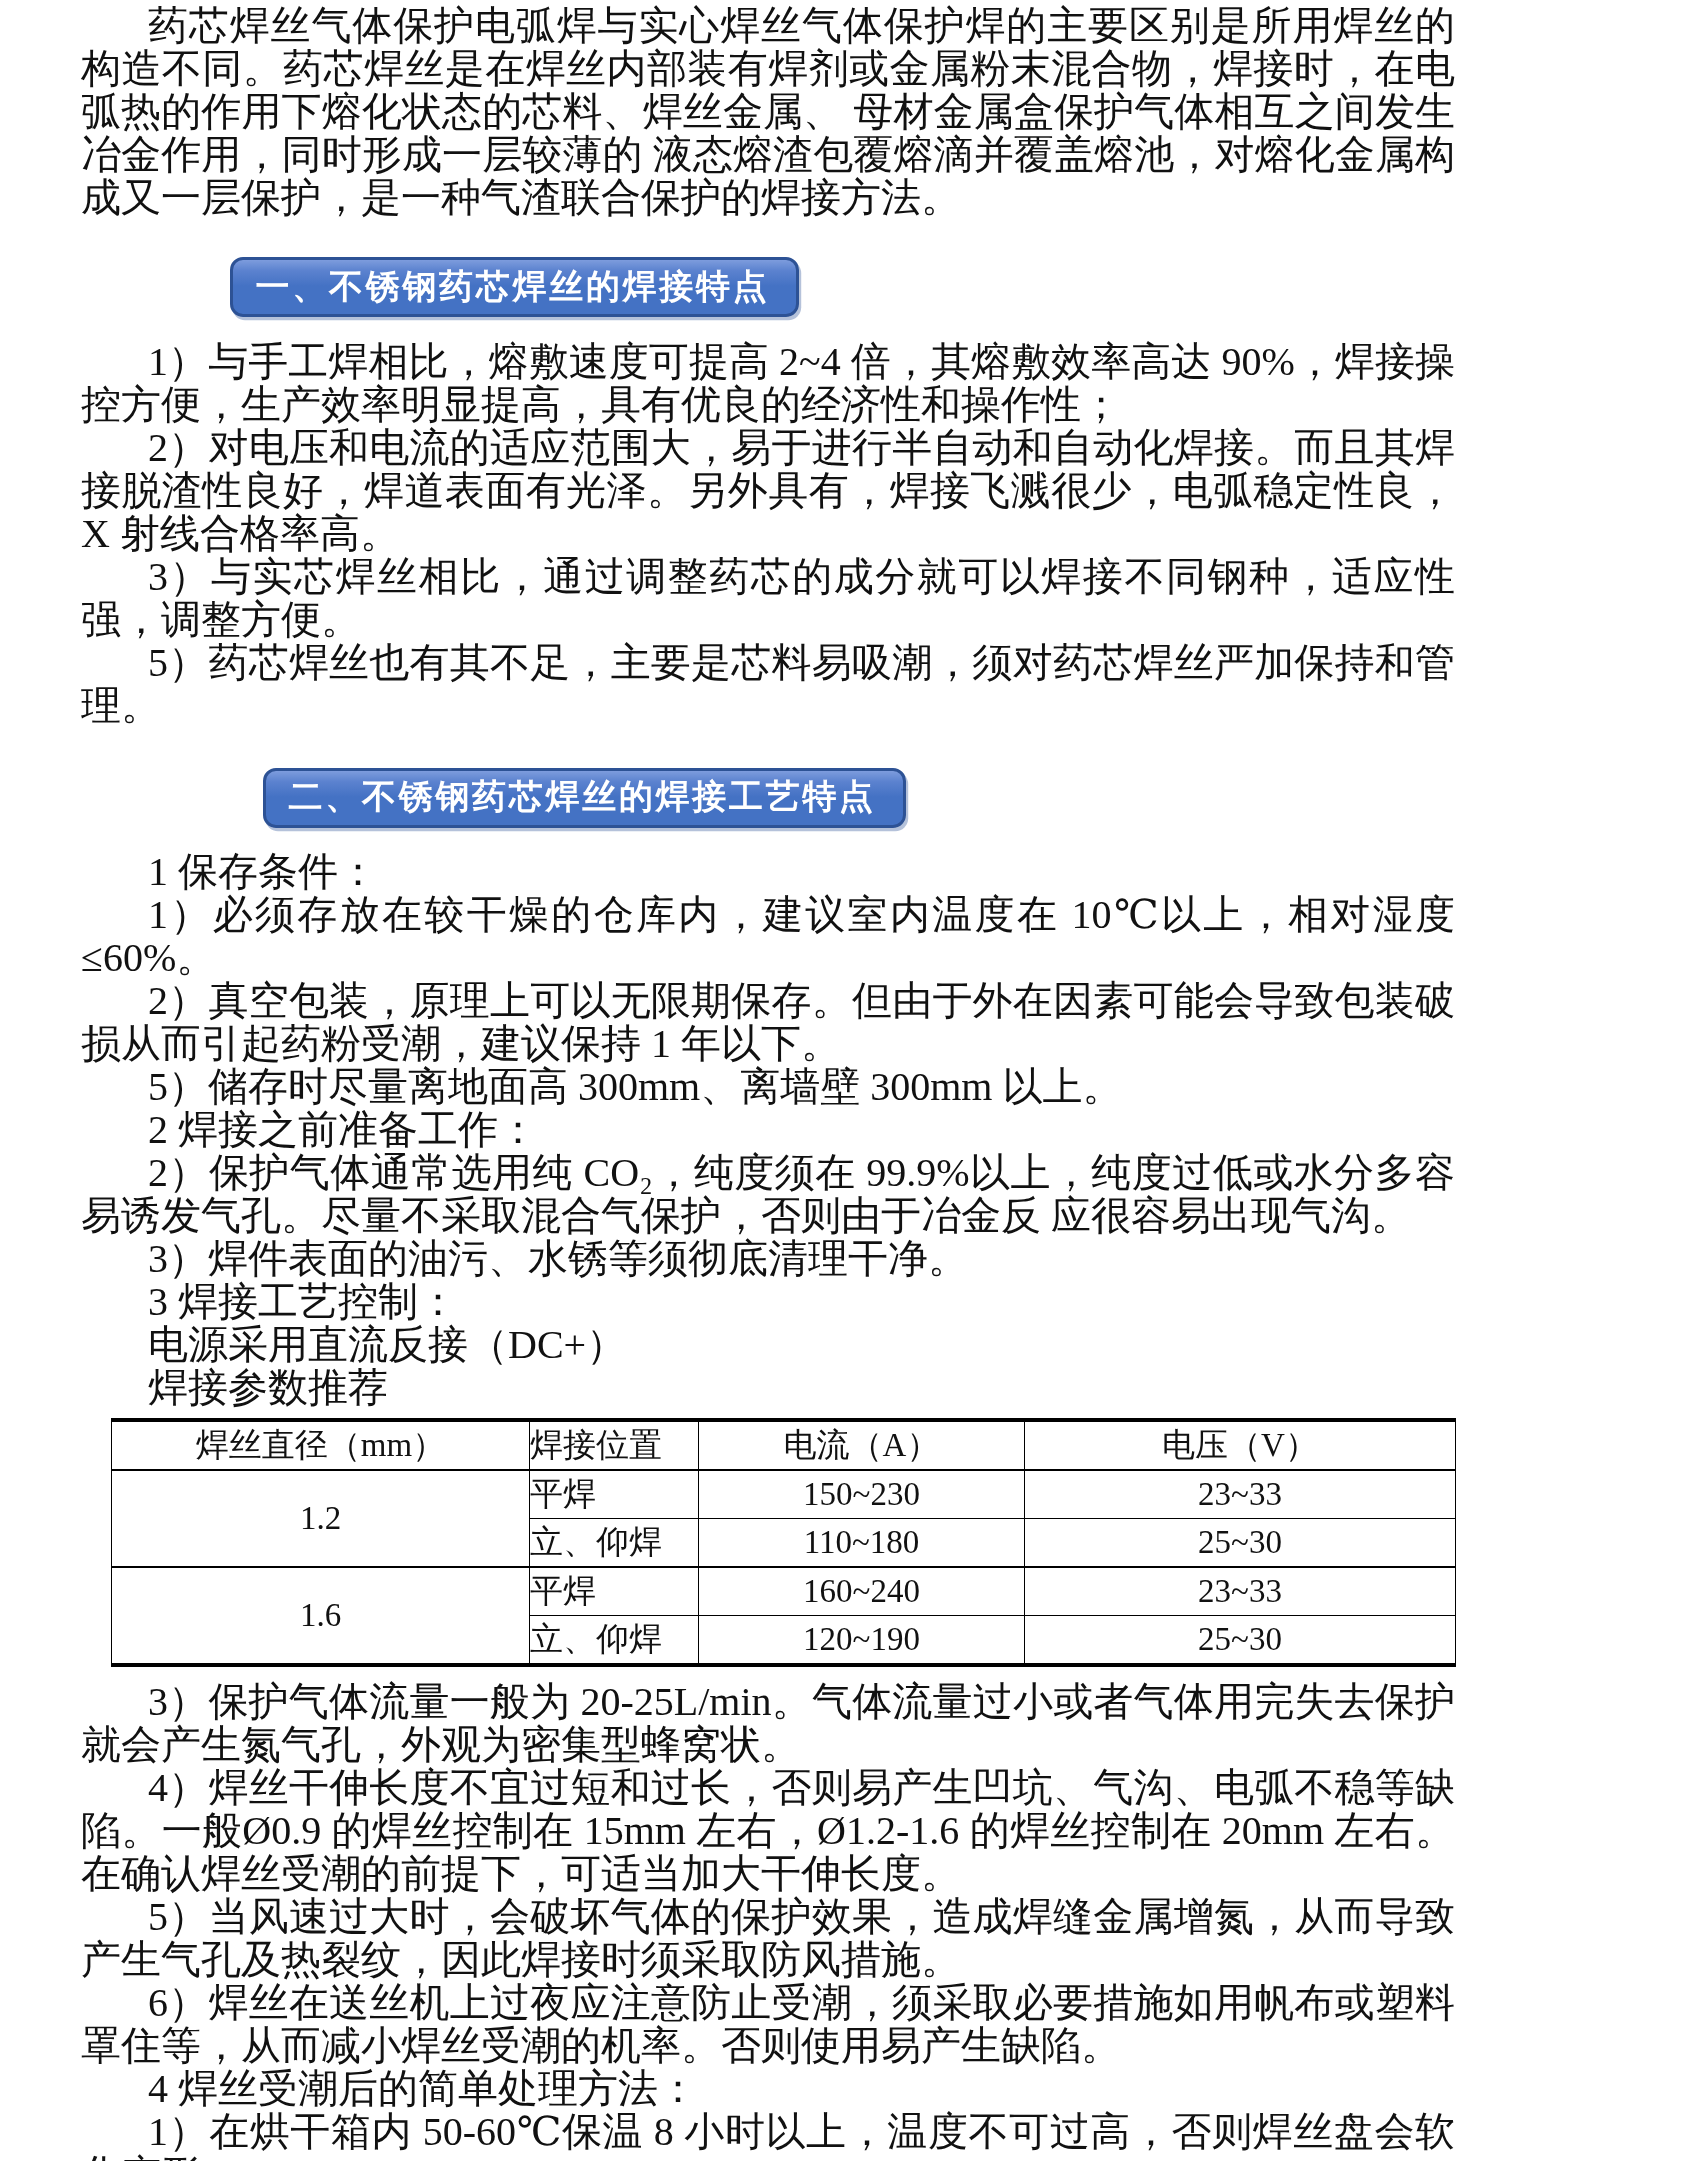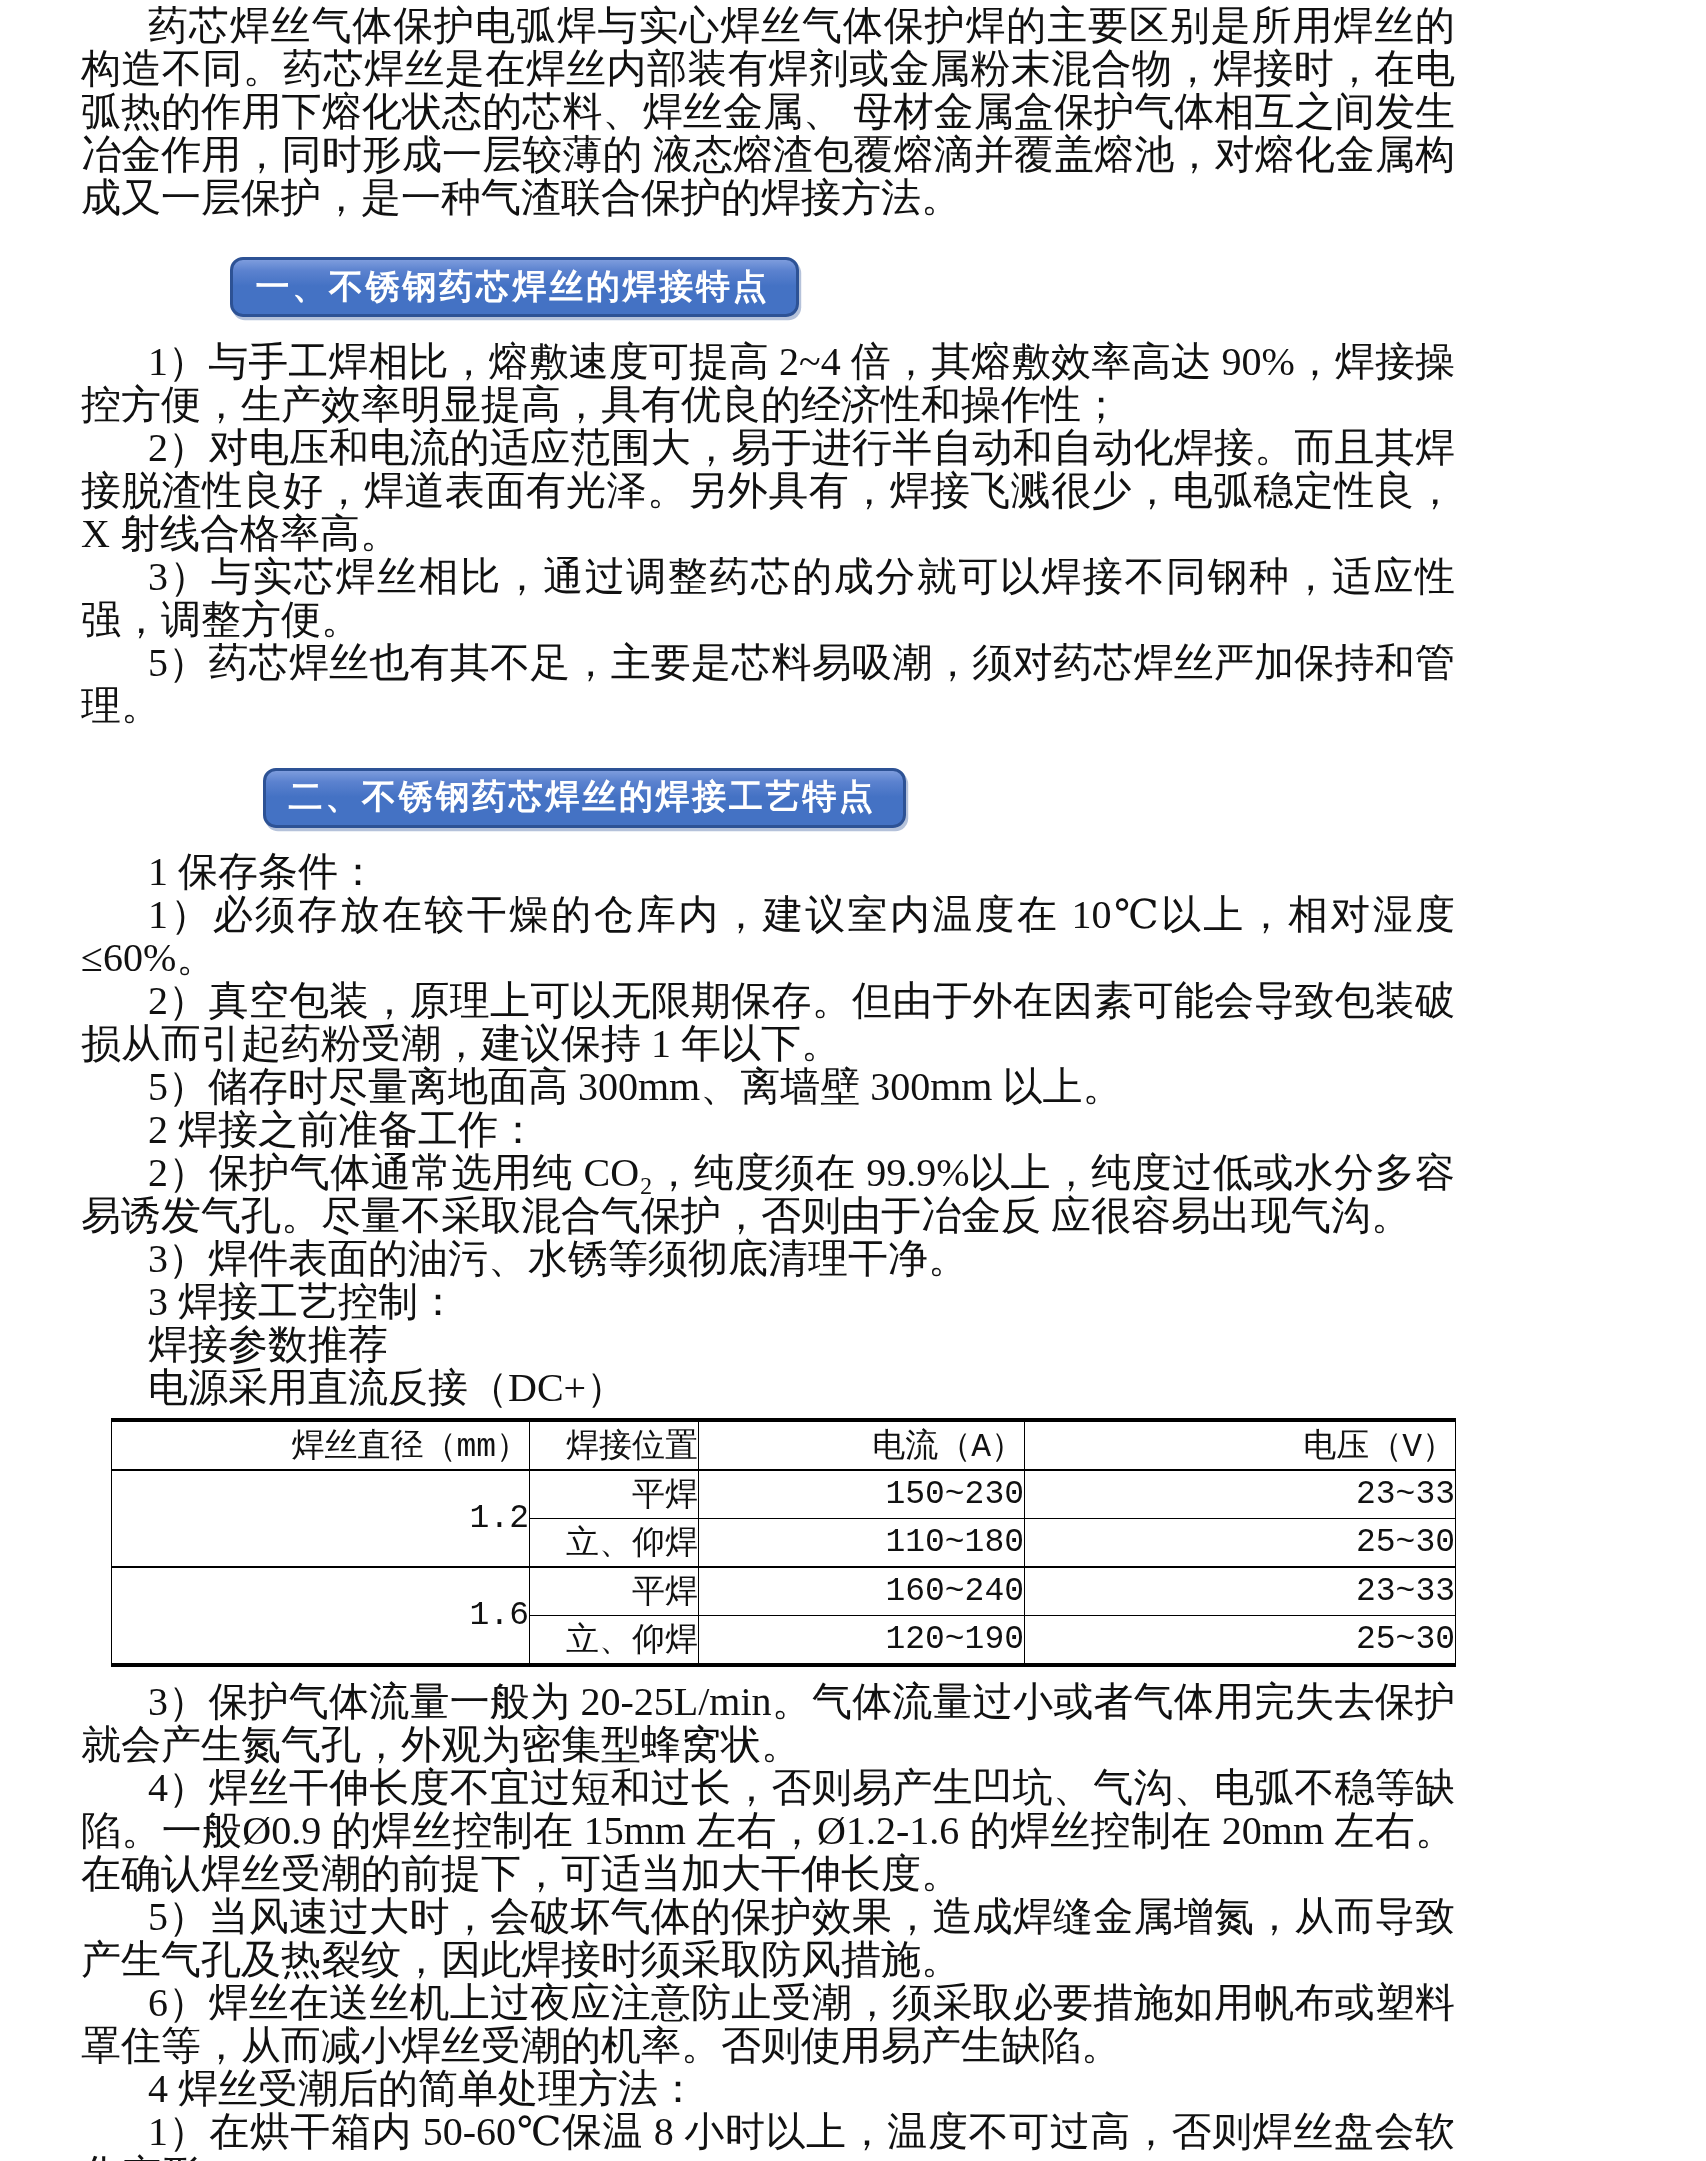--- a/index.html
+++ b/index.html
@@ -14,21 +14,21 @@
         box-shadow:2.2px 3.2px 0 rgba(43,79,150,0.35);}
   .hbox span{font-family:Liberation Serif, serif;font-weight:bold;
         font-size:34px;line-height:39px;color:#ffffff;letter-spacing:2.7px;}
   .h1wrap{margin:38px 0 22.6px 149px;}
   .h2wrap{margin:41px 0 21.5px 149px;padding-left:33px;}
   table.params{border-collapse:collapse;margin:9.7px 0 0 30px;width:1343px;
         table-layout:fixed;}
   table.params{border:1.6px solid #000;border-top-width:4.3px;border-bottom-width:4.3px;}
   table.params th,table.params td{border:1.1px solid #000;border-left-width:1.6px;border-right-width:1.6px;
         height:47px;font-size:33px;font-weight:normal;padding:0;vertical-align:middle;
-        font-family:Liberation Mono, monospace;text-align:right;}
+        font-family:Liberation Serif, serif;}
   table.params tr.hdr th{border-bottom-width:2.2px;}
   table.params tr.group td{border-top-width:2.7px;}
   .c{text-align:center;}
   .l{text-align:left;padding-left:13px;}
   .colw1{width:417px;}.colw2{width:168px;}.colw3{width:325px;}.colw4{width:430px;}
   .posttable{margin-top:13px;}
 </style>
 </head>
 <body>
 
@@ -57,22 +57,22 @@
     <p class="t ind">1 保存条件：</p>
     <p class="t ind">1）必须存放在较干燥的仓库内，建议室内温度在 10℃以上，相对湿度≤60%。</p>
     <p class="t ind">2）真空包装，原理上可以无限期保存。但由于外在因素可能会导致包装破损从而引起药粉受潮，建议保持 1 年以下。</p>
     <p class="t ind">5）储存时尽量离地面高 300mm、离墙壁 300mm 以上。</p>
 
     <p class="t ind">2 焊接之前准备工作：</p>
     <p class="t ind">2）保护气体通常选用纯 CO₂，纯度须在 99.9%以上，纯度过低或水分多容易诱发气孔。尽量不采取混合气保护，否则由于冶金反 应很容易出现气沟。</p>
     <p class="t ind">3）焊件表面的油污、水锈等须彻底清理干净。</p>
 
     <p class="t ind">3 焊接工艺控制：</p>
+    <p class="t ind">电源采用直流反接（DC+）</p>
     <p class="t ind">焊接参数推荐</p>
-    <p class="t ind">电源采用直流反接（DC+）</p>
 
     <table class="params">
       <tbody>
           <tr class="hdr">
         <th class="c colw1">焊丝直径（mm）</th>
         <th class="l colw2">焊接位置</th>
         <th class="c colw3">电流（A）</th>
         <th class="c colw4">电压（V）</th>
       </tr>
       <tr class="group">

